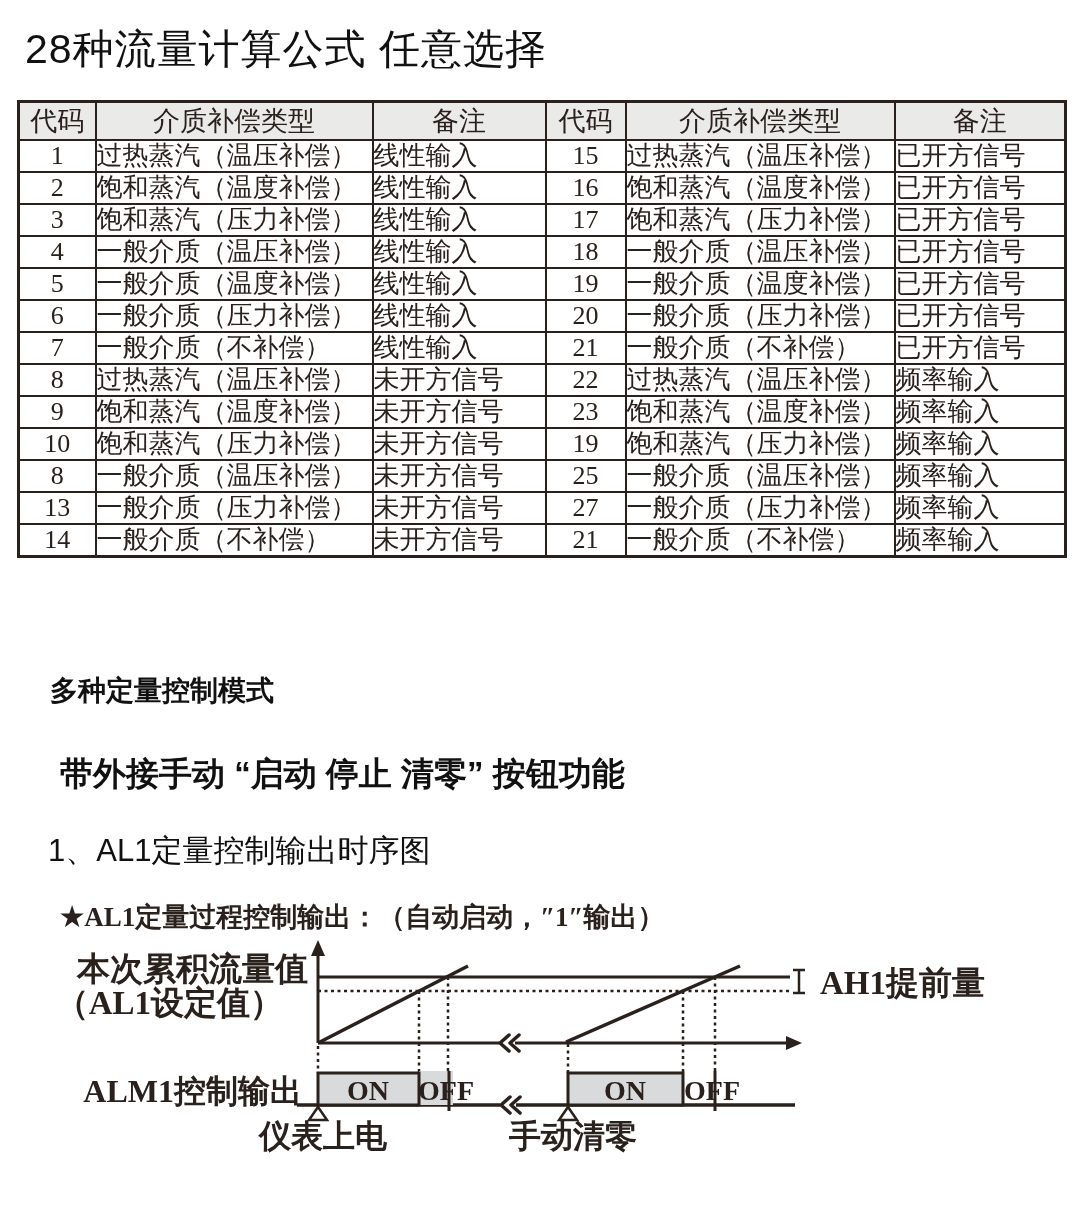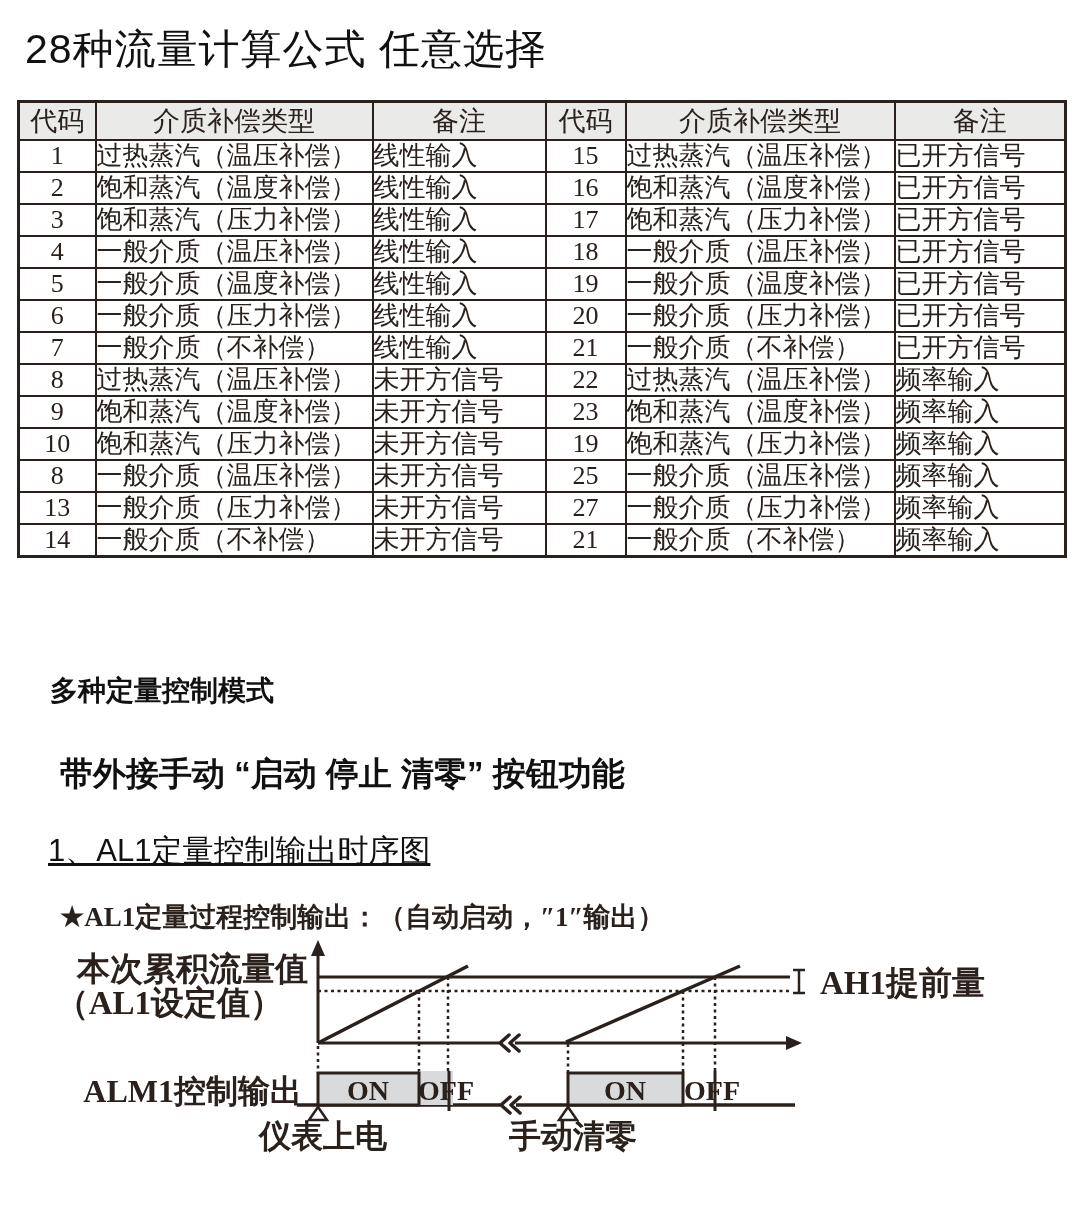--- a/index.html
+++ b/index.html
@@ -19,21 +19,21 @@
         font-family:"Liberation Serif","DejaVu Serif",serif;color:var(--ink);border-radius:19px;}
   table.flow th,table.flow td{border:2px solid var(--ink);padding:0;overflow:hidden;white-space:nowrap;}
   table.flow{border:3px solid var(--ink);}
   table.flow th{background:var(--headbg);font-weight:normal;font-size:27px;height:34px;text-align:center;}
   table.flow td{font-size:26px;height:30px;line-height:30px;}
   td.code{text-align:center;}
   td.txt{text-align:left;padding-left:8px;}
   
   .h2{position:absolute;left:50px;top:672px;margin:0;font-size:28px;font-weight:bold;color:#111;}
   .sub{position:absolute;left:48px;top:740px;margin:12px;font-size:33px;font-weight:700;color:#111;}
-  .item{position:absolute;left:48px;top:830px;margin:0;font-size:31px;font-weight:normal;color:#111;text-decoration:underline;}
+  .item{position:absolute;left:48px;top:830px;margin:0;font-size:31px;font-weight:normal;color:#111;}
   
   .diag{position:absolute;left:0;top:890px;}
   .ln{stroke:var(--ink);stroke-width:3;fill:none;}
   .ln35{stroke:var(--ink);stroke-width:3.5;fill:none;}
   .dot{stroke:var(--ink);stroke-width:2.5;fill:none;stroke-dasharray:3 3.5;}
   .arrow{fill:var(--ink);stroke:none;}
   .box{fill:var(--boxfill);stroke:var(--ink);stroke-width:3;}
   .boxfill{fill:var(--boxfill);stroke:none;}
   .tri{fill:#fff;stroke:var(--ink);stroke-width:2.5;}
   .brk{stroke:var(--ink);stroke-width:3.5;fill:none;stroke-linecap:round;stroke-linejoin:round;}

